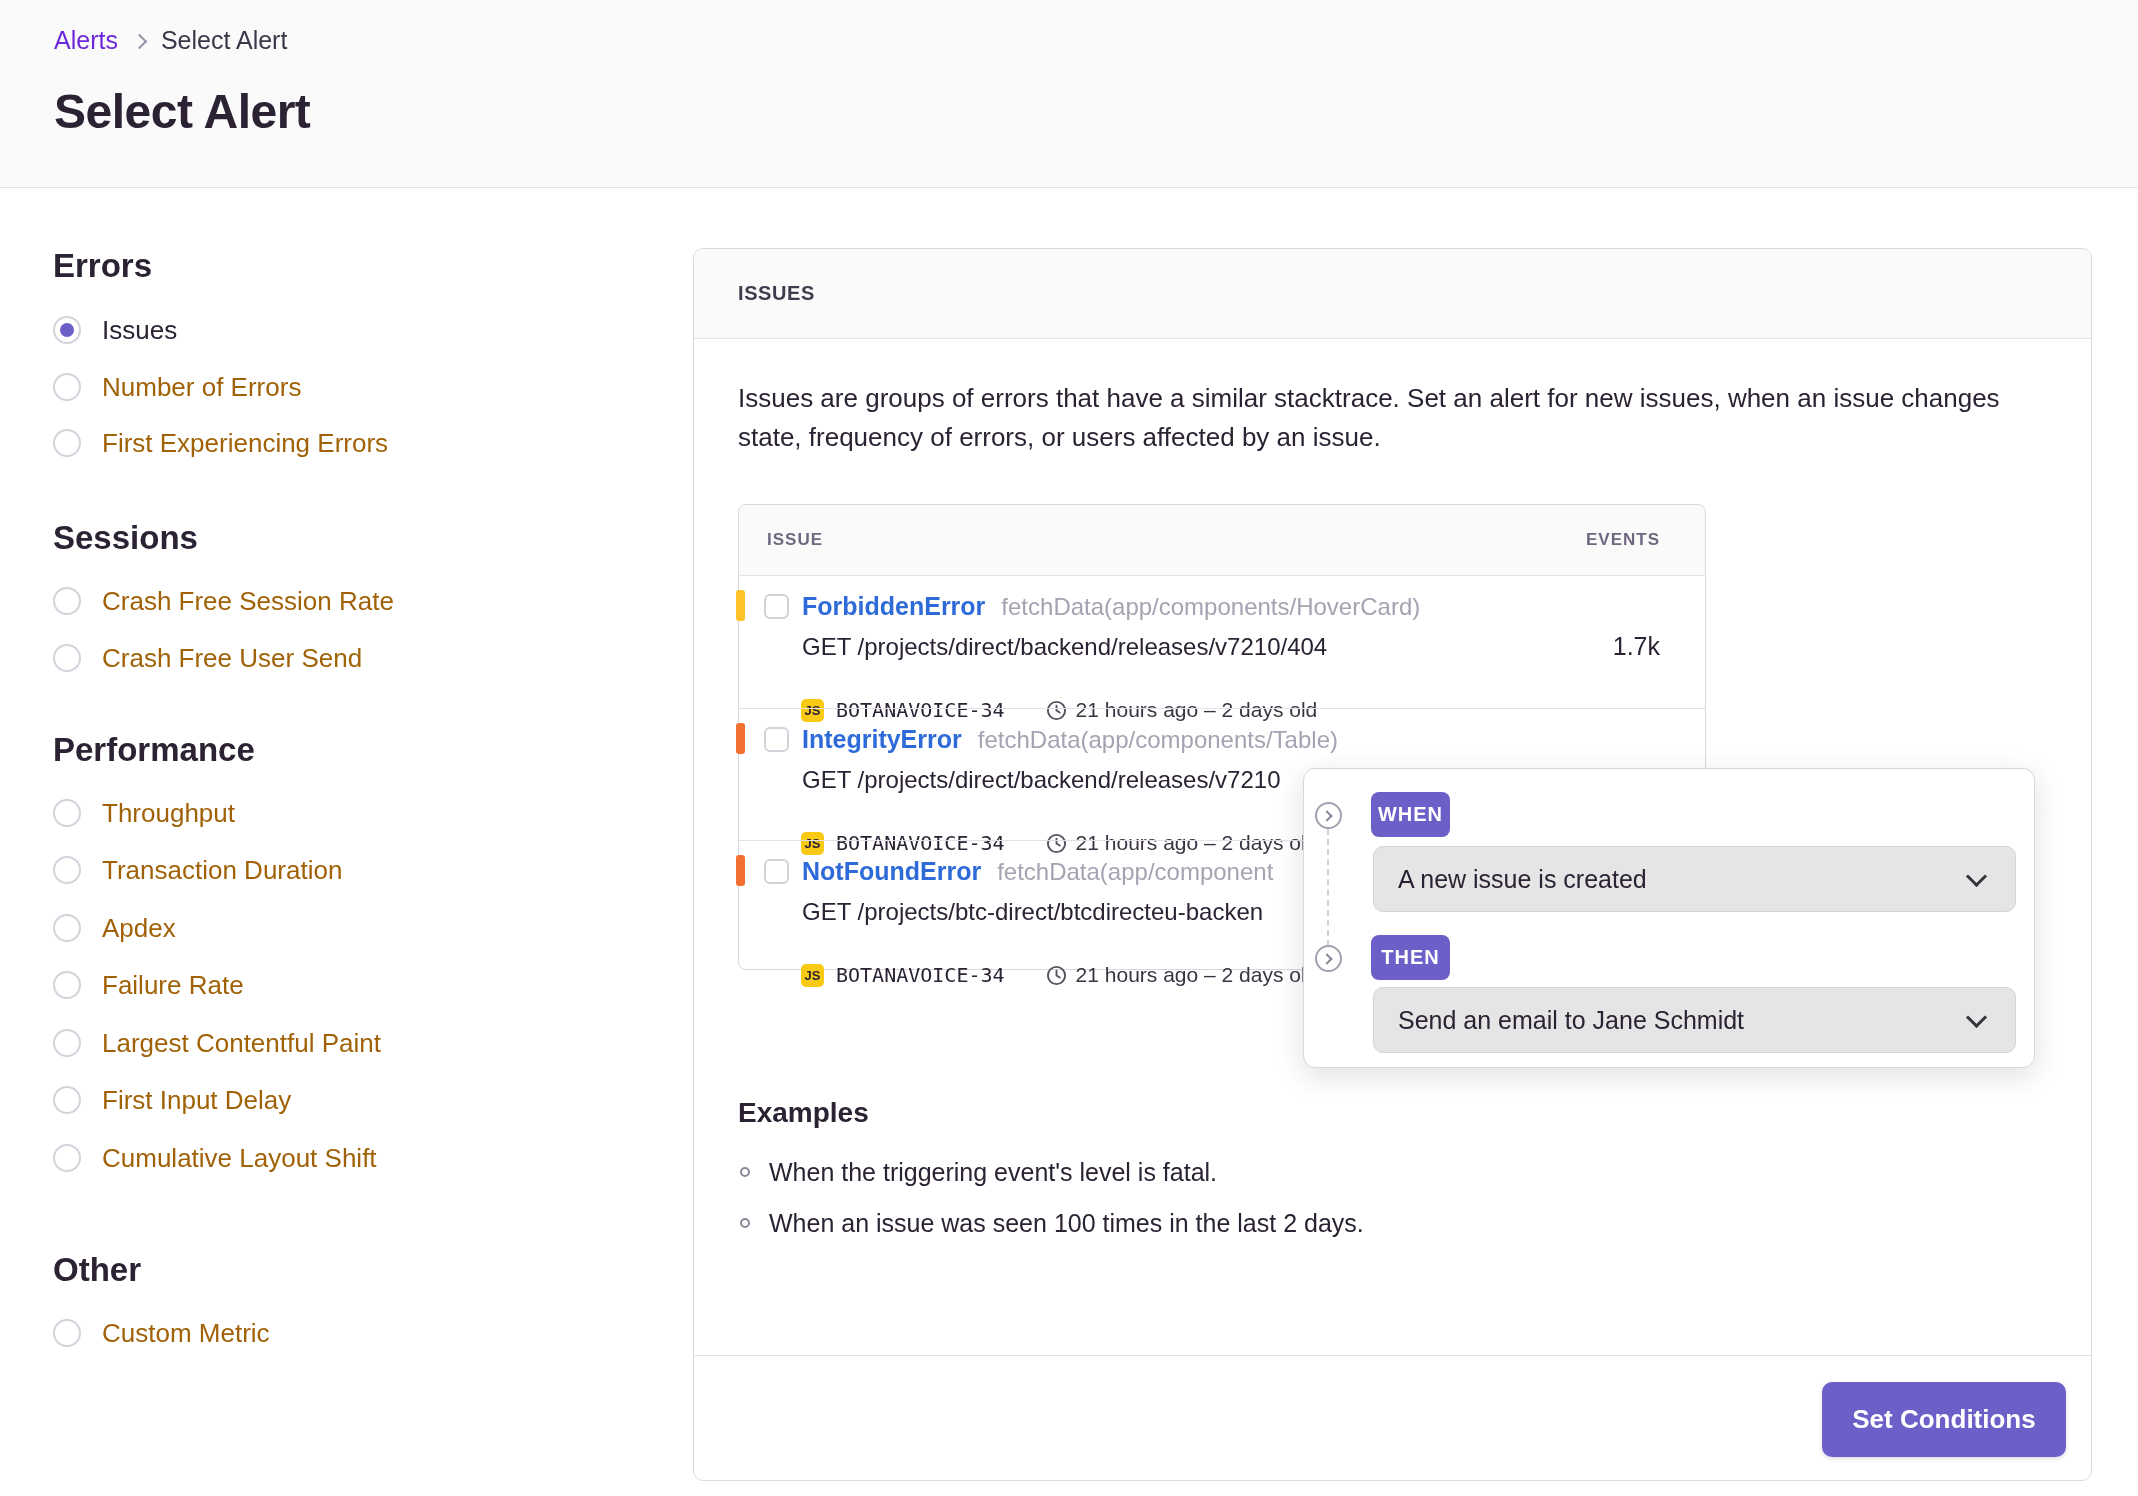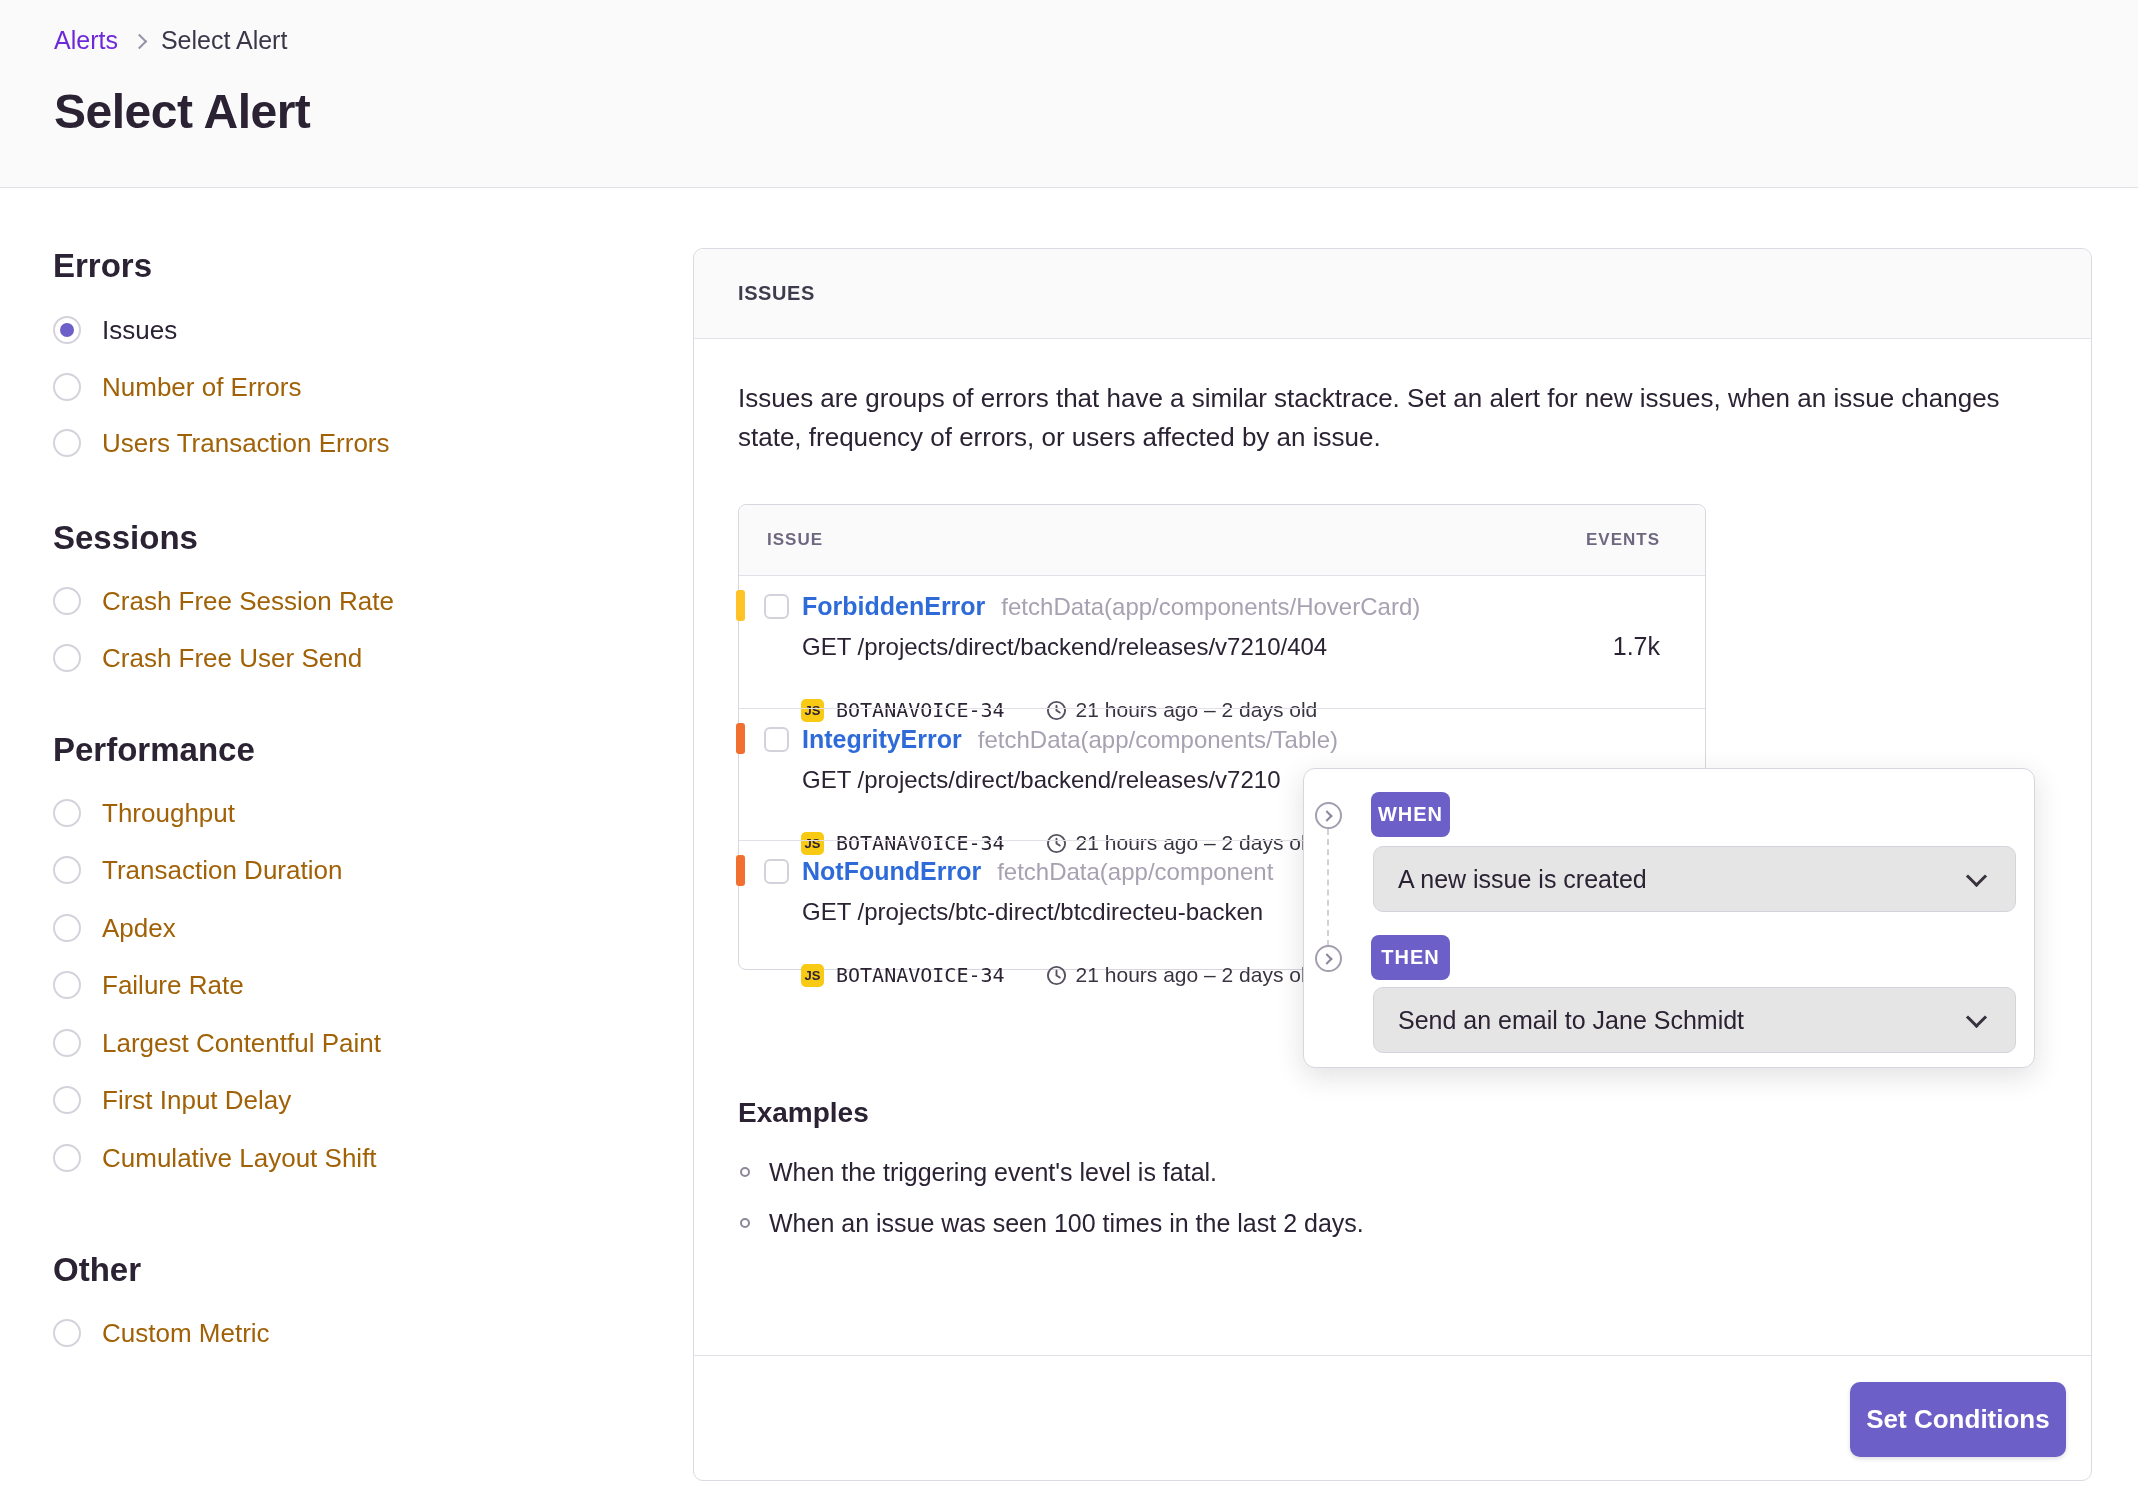--- a/index.html
+++ b/index.html
@@ -67,21 +67,21 @@
 
   
   .ex-h { position:absolute; left:44px; top:848px; font-size:28px; font-weight:700; color:#2b2233; }
   .ex-li { position:absolute; left:46px; height:36px; display:flex; align-items:center; gap:19px; }
   .ex-dot { width:10px; height:10px; border-radius:50%; border:2px solid #8d8799; flex:0 0 auto; }
   .ex-txt { font-size:25px; color:#2b2233; white-space:nowrap; }
 
   
   .panel-foot { position:absolute; left:0; right:0; top:1106px; bottom:0; border-top:1px solid #e3e0e7;
                 border-radius:0 0 10px 10px; }
-  .btn-primary { position:absolute; right:25px; top:26px; width:216px; height:75px; border:none;
+  .btn-primary { position:absolute; right:25px; top:26px; width:244px; height:75px; border:none;
                  border-radius:10px; color:#fff; font-family:"Liberation Sans", sans-serif;
                  font-size:26px; font-weight:700; cursor:pointer;
                  box-shadow:0 2px 4px rgba(43,34,51,0.15); }
 
   
   .rule-card { position:absolute; left:1303px; top:768px; width:732px; height:300px; background:#fff;
                border:1px solid #d8d5de; border-radius:12px; z-index:5;
                box-shadow:0 8px 28px rgba(43,34,51,0.14); }
   .node-circle { position:absolute; left:11px; width:27px; height:27px; border-radius:50%;
                  border:2px solid #a49eae; background:#fff; display:flex; align-items:center;
@@ -116,21 +116,21 @@
       <span class="dot" style="background: rgb(108, 95, 199);"></span>
     </span>
   <span class="side-label">Issues</span>
 </div>
 <div class="side-row" style="top:365px">
   <span class="radio"></span>
   <span class="side-label">Number of Errors</span>
 </div>
 <div class="side-row" style="top:421px">
   <span class="radio"></span>
-  <span class="side-label">Users Transaction Errors</span>
+  <span class="side-label">First Experiencing Errors</span>
 </div>
 
 <div class="side-h" style="top:519px">Sessions</div>
 <div class="side-row" style="top:579px">
   <span class="radio"></span>
   <span class="side-label">Crash Free Session Rate</span>
 </div>
 <div class="side-row" style="top:636px">
   <span class="radio"></span>
   <span class="side-label">Crash Free User Send</span>

